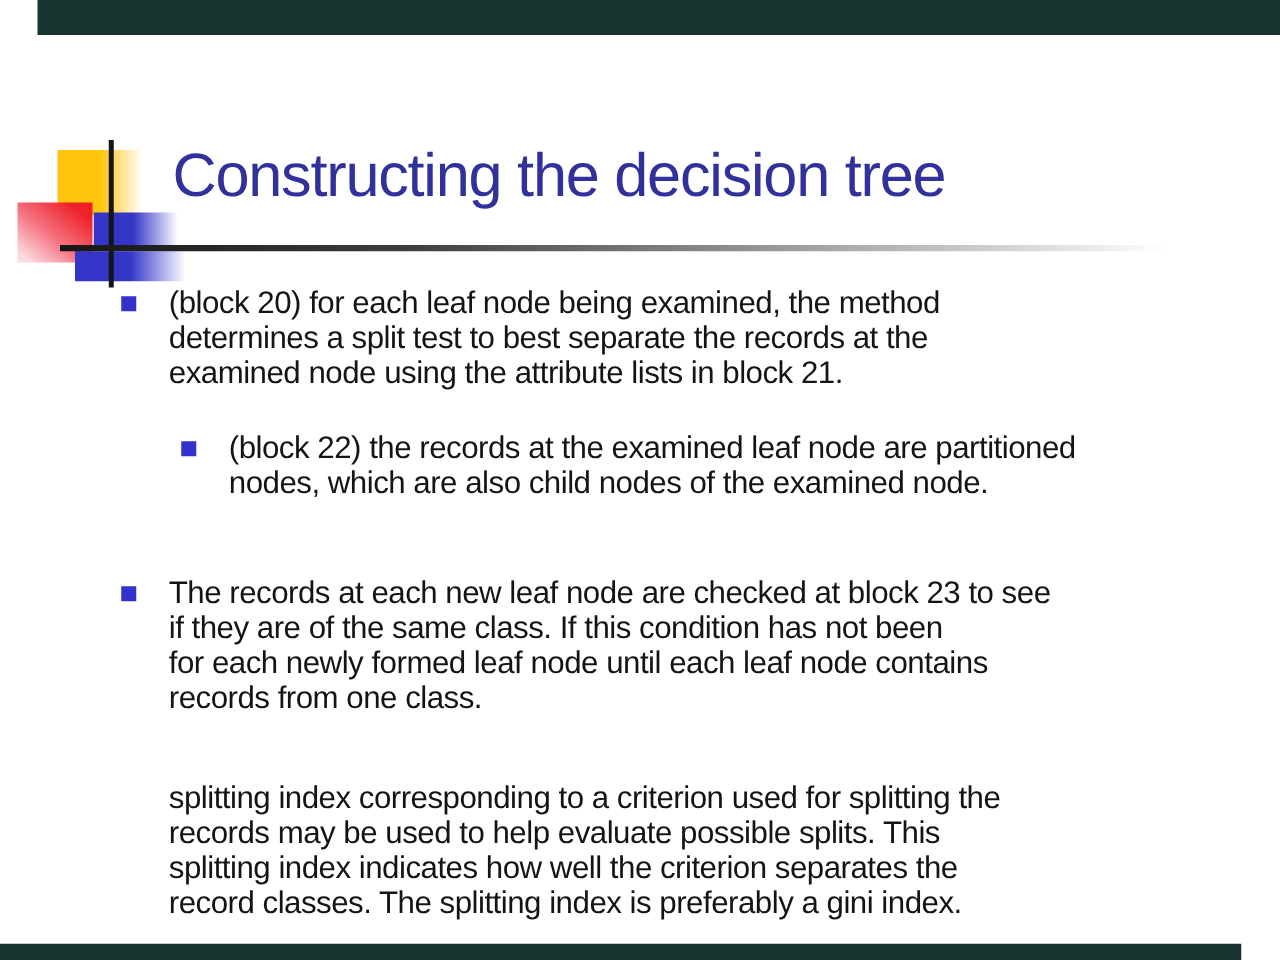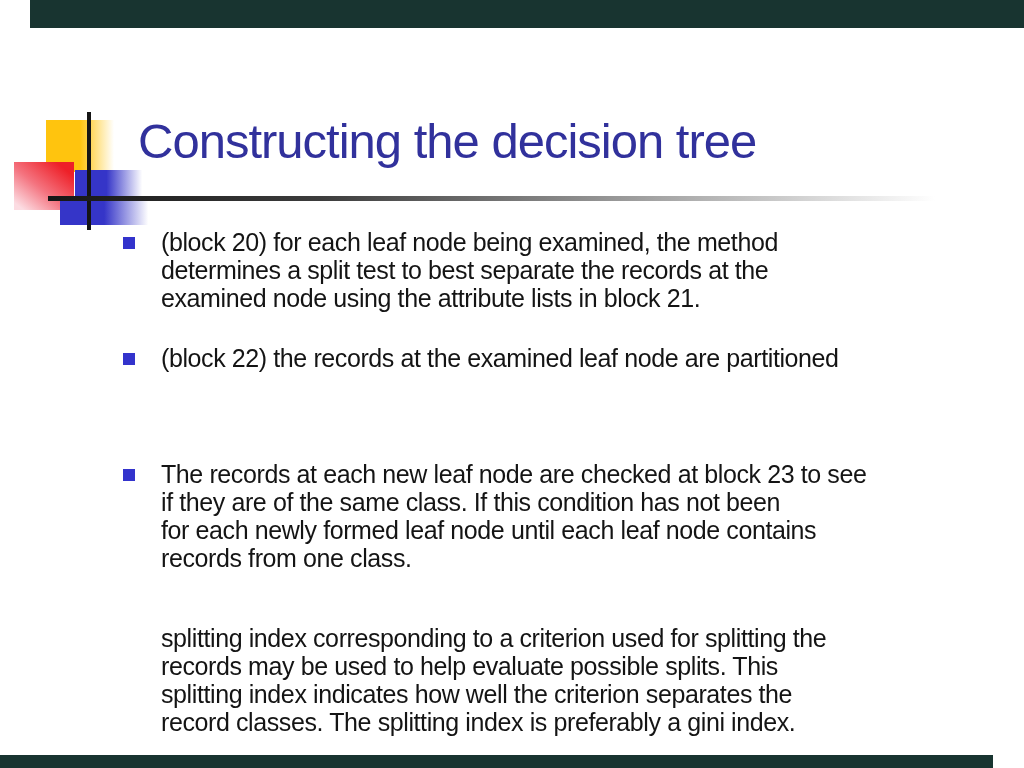--- a/index.html
+++ b/index.html
@@ -65,36 +65,36 @@
     font-size: 49px;
     line-height: 58px;
     letter-spacing: -1px;
     color: #31319c;
     white-space: nowrap;
   }
 
   
   .para {
     position: absolute;
-    left: 161px;
+    left: 135px;
     width: 840px;
     color: #141414;
     font-size: 25px;
     line-height: 28px;
     letter-spacing: -0.4px;
   }
   .para .line { white-space: nowrap; }
   .bullet-marker {
     position: absolute;
     left: -38px; top: 9px;
     width: 12px; height: 12px;
     background: #3333cc;
   }
   .para-1 { top: 228px; }
-  .para-2 { top: 344px; }
+  .para-2 { top: 344px; margin-left: 48px; }
   .para-3 { top: 460px; }
   .para-4 { top: 624px; }
 </style>
 </head>
 <body>
 
 <div class="slide">
 
   <div class="top-bar"></div>
   <div class="bottom-bar"></div>
@@ -111,20 +111,21 @@
   <div class="para para-1">
     <span class="bullet-marker"></span>
     <div class="line">(block 20) for each leaf node being examined, the method</div>
     <div class="line">determines a split test to best separate the records at the</div>
     <div class="line">examined node using the attribute lists in block 21.</div>
   </div>
 
   <div class="para para-2">
     <span class="bullet-marker"></span>
     <div class="line">(block 22) the records at the examined leaf node are partitioned</div>
+    <div class="line">nodes, which are also child nodes of the examined node.</div>
   </div>
 
   <div class="para para-3">
     <span class="bullet-marker"></span>
     <div class="line">The records at each new leaf node are checked at block 23 to see</div>
     <div class="line">if they are of the same class. If this condition has not been</div>
     <div class="line">for each newly formed leaf node until each leaf node contains</div>
     <div class="line">records from one class.</div>
   </div>
 

